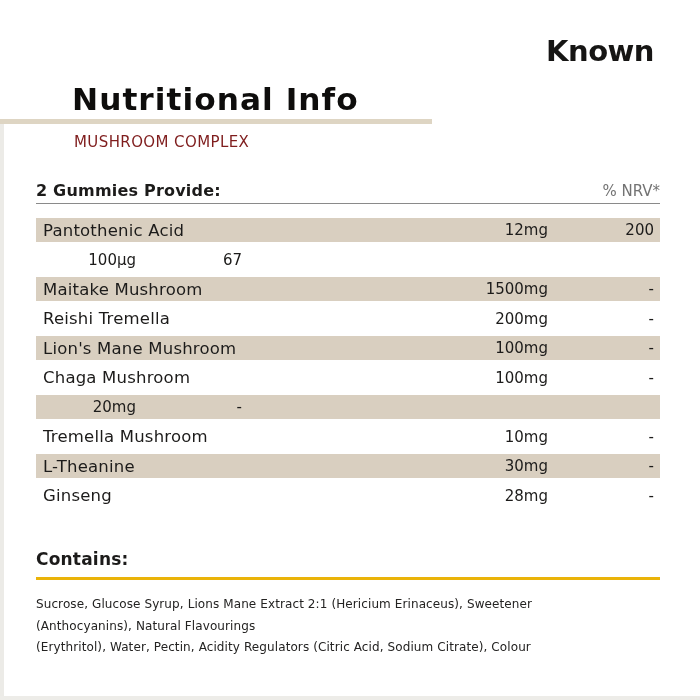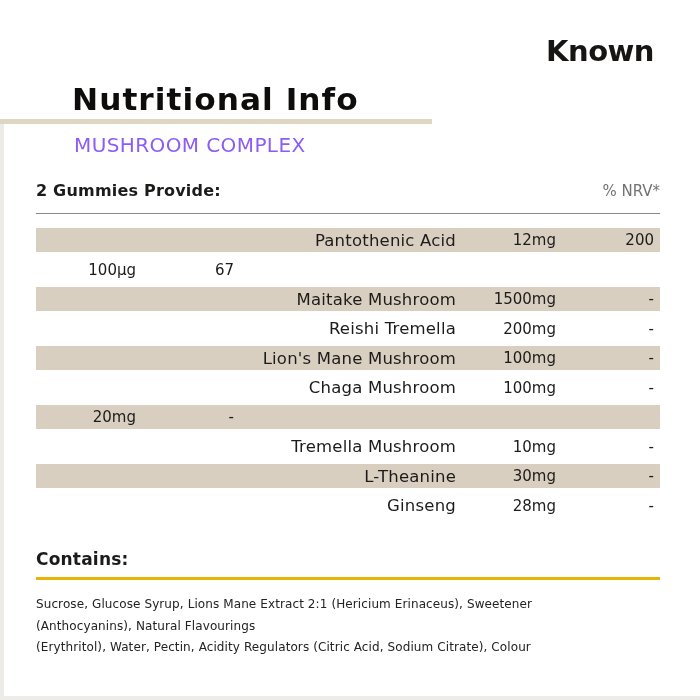--- a/index.html
+++ b/index.html
@@ -39,46 +39,46 @@
     white-space: nowrap;
     transform: scaleX(1.04); transform-origin: left center;
   }
   .title-underline {
     position: absolute; left: 0; top: 119px;
     width: 432px; height: 5px;
     background: #ded5c3;
   }
   .subtitle {
     position: absolute; left: 74px; top: 133px;
-    font-size: 20px; letter-spacing: 0.4px;
-    color: #8b5cf6;
+    font-size: 15px; letter-spacing: 0.4px;
+    color: #7f1d1d;
   }
 
   
   .table {
     position: absolute; left: 36px; top: 181px; width: 624px;
   }
   .table-header {
     display: flex; justify-content: space-between; align-items: flex-end;
-    padding-bottom: 13px;
+    padding-bottom: 3px;
     border-bottom: 1px solid #8a8a8a;
   }
   .serving-label { font-size: 16px; font-weight: 600; letter-spacing: 0.2px; }
   .nrv-label { font-size: 15px; color: #737373; }
 
   .rows { margin-top: 14px; }
   .row {
     display: flex; align-items: center;
     height: 24px; margin-bottom: 5.5px;
     font-size: 16.5px;
   }
   .row.beige { background: #d9cfc0; }
-  .c-name  { flex: 1; padding-left: 23px; white-space: nowrap; letter-spacing: 0.2px; text-align: right; }
+  .c-name  { flex: 1; padding-left: 7px; white-space: nowrap; letter-spacing: 0.2px; }
   .c-amount{ width: 100px; text-align: right; font-size: 15px; }
-  .c-nrv   { width: 104px; text-align: right; font-size: 15px; padding-right: 6px; }
+  .c-nrv   { width: 112px; text-align: right; font-size: 15px; padding-right: 6px; }
 
   
   .contains {
     position: absolute; left: 36px; top: 549px; width: 624px;
   }
   .contains-label {
     font-size: 17px; font-weight: bold; letter-spacing: 0.2px;
     padding-bottom: 8px;
     border-bottom: 3px solid #eab308;
   }

